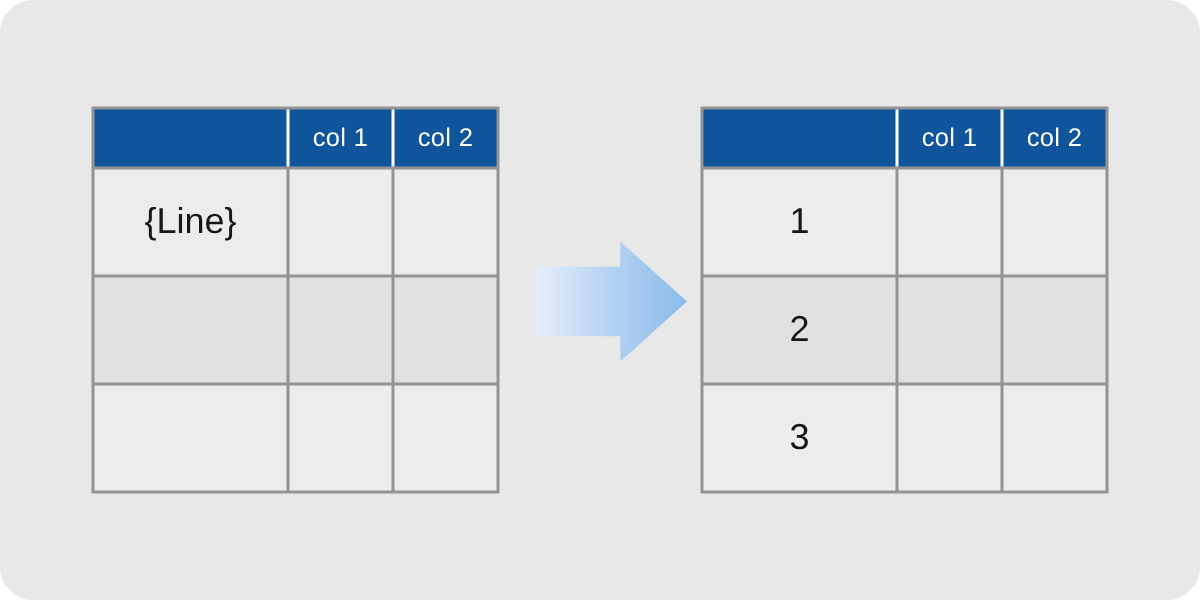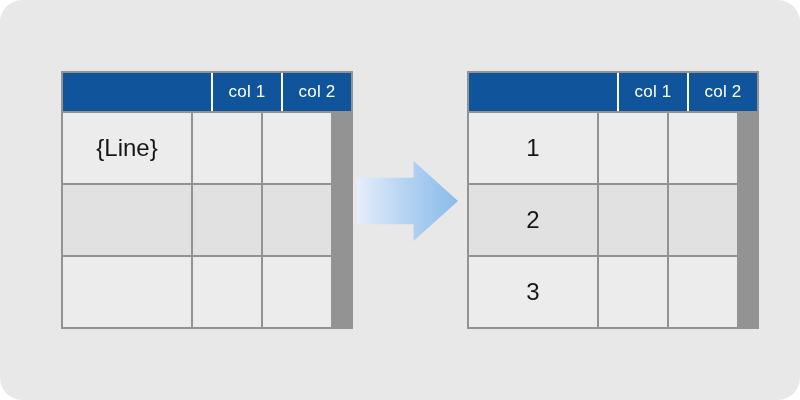--- a/index.html
+++ b/index.html
@@ -27,21 +27,20 @@
     display: flex;
     flex-direction: column;
     gap: 2px;
   }
   .tbl.left  { left: 61px; }
   .tbl.right { left: 467px; }
   .thead {
     display: flex;
     background: #10559b;
     height: 38px;
-    padding-left: 20px;
   }
   .th {
     box-sizing: border-box;
     display: flex;
     align-items: center;
     justify-content: center;
     color: #ffffff;
     font-size: 17px;
     letter-spacing: 0.2px;
   }

